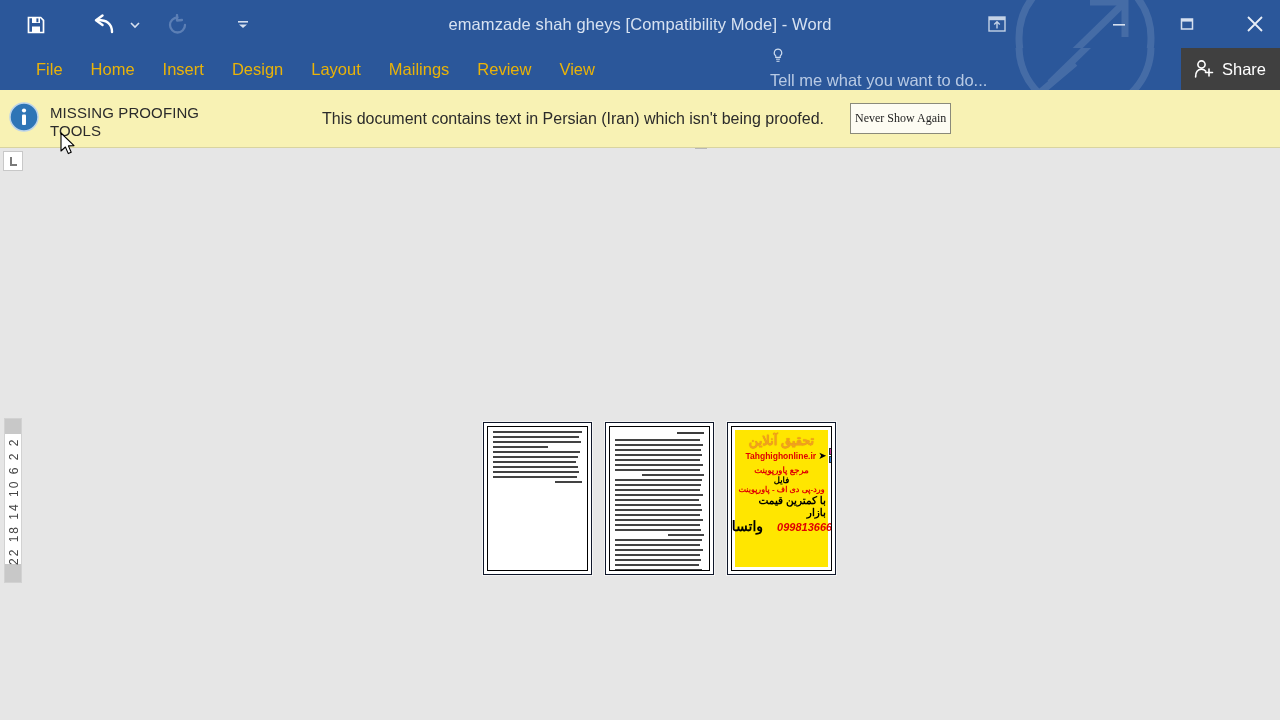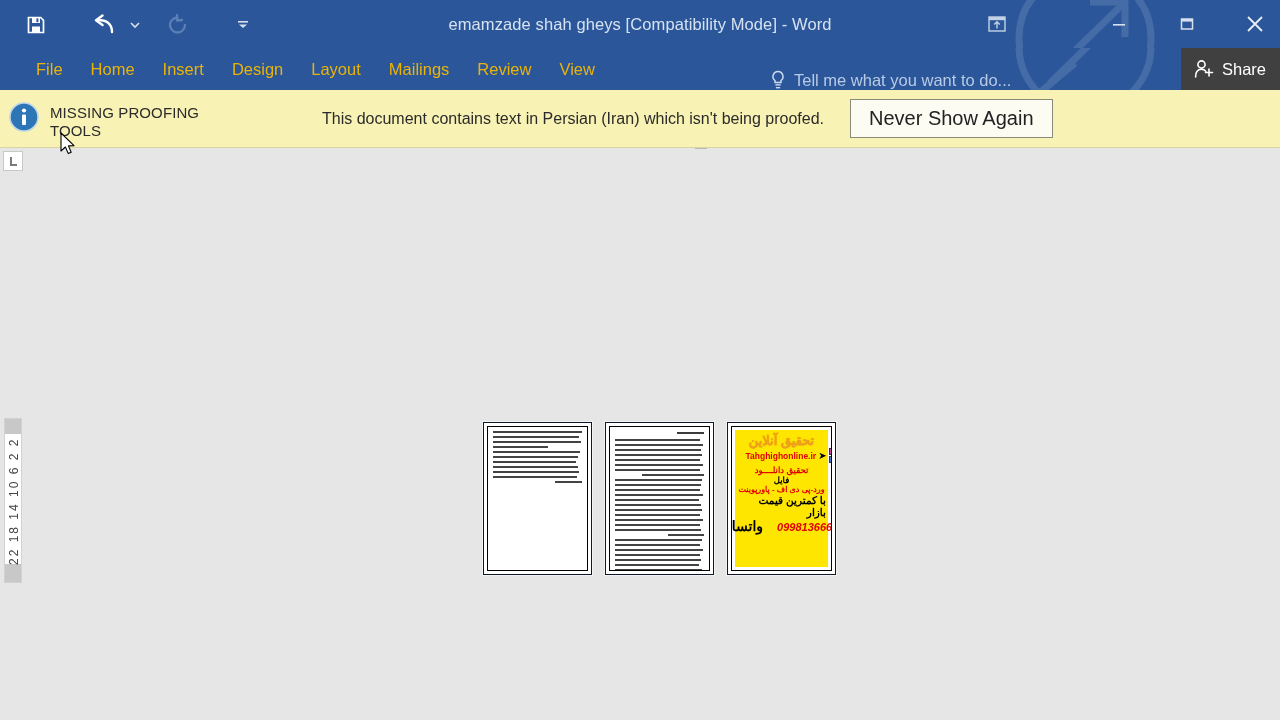--- a/index.html
+++ b/index.html
@@ -48,21 +48,21 @@
     position: absolute; left: 900px; top: -80px; width: 420px; height: 160px;
     opacity: .12; pointer-events: none;
   }
   .tabs { position: absolute; left: 22px; top: 0; height: 42px; display: flex; align-items: center; }
   .tab {
     color: #eab308; font-size: 16.5px; padding: 0 14px; height: 42px;
     line-height: 42px; white-space: nowrap;
   }
   .tellme {
     position: absolute; left: 770px; top: 0; height: 42px;
-    display: flex; align-items: flex-end; gap: 8px;
+    display: flex; align-items: flex-start; gap: 8px; flex-direction: column;
   }
   .tellme .tm-text { color: #b8cae4; font-size: 16.5px; white-space: nowrap; }
   .share-btn {
     position: absolute; right: 0; top: 48px; height: 42px;
     display: flex; align-items: center; gap: 7px;
     padding: 0 14px 0 12px; background: #404040; color: #fff; font-size: 16.5px;
   }
 
   
   .msgbar {
@@ -71,21 +71,21 @@
     display: flex; align-items: center;
   }
   .msg-icon { margin-left: 8px; margin-right: 10px; flex: 0 0 auto; }
   .msg-title {
     font-size: 15px; color: #2b2b2b; font-weight: normal;
     width: 200px; line-height: 1.15; letter-spacing: .1px; margin-top: 6px;
   }
   .msg-body { font-size: 16px; color: #2b2b2b; margin-left: 72px; white-space: nowrap; }
   .msg-btn {
     margin-left: 26px; background: #fdfcf2; border: 1px solid #8a8a7a;
-    font-size: 20px; color: #222; padding: 7px 18px; font-family: Liberation Sans, sans-serif;
+    font-size: 12px; color: #222; padding: 7px 4px; font-family: Liberation Serif, serif;
   }
 
   
   .tabselect {
     position: absolute; left: 0; top: 148px; width: 26px; height: 26px;
     background: #e6e6e6; display: flex; align-items: center; justify-content: center;
   }
   .tabselect-inner {
     width: 20px; height: 20px; background: #fff; border: 1px solid #c8c8c8;
     display: flex; align-items: center; justify-content: center;
@@ -383,21 +383,21 @@
           <div class="ad">
             <div class="ad-logo">تحقیق آنلاین</div>
             <div class="ad-url-row">
               <span class="ad-url">Tahghighonline.ir</span>
               <span class="ad-arrow">➤</span>
               <span class="ad-chips">
                 <span class="chip" style="background:#d23fa0"></span>
                 <span class="chip" style="background:#3f7fd2"></span>
               </span>
             </div>
-            <div class="ad-line1">تحقیق دانلــــود</div>
+            <div class="ad-line1">مرجع پاورپوینت</div>
             <div class="ad-line2">فایل</div>
             <div class="ad-line3">ورد-پی دی اف - پاورپوینت</div>
             <div class="ad-line4">با کمترین قیمت بازار</div>
             <div class="ad-phone-row">
               <span class="ad-phone">09981366624</span>
               <span class="ad-wa">واتساپ</span>
             </div>
           </div>
         </div>
       </div>

